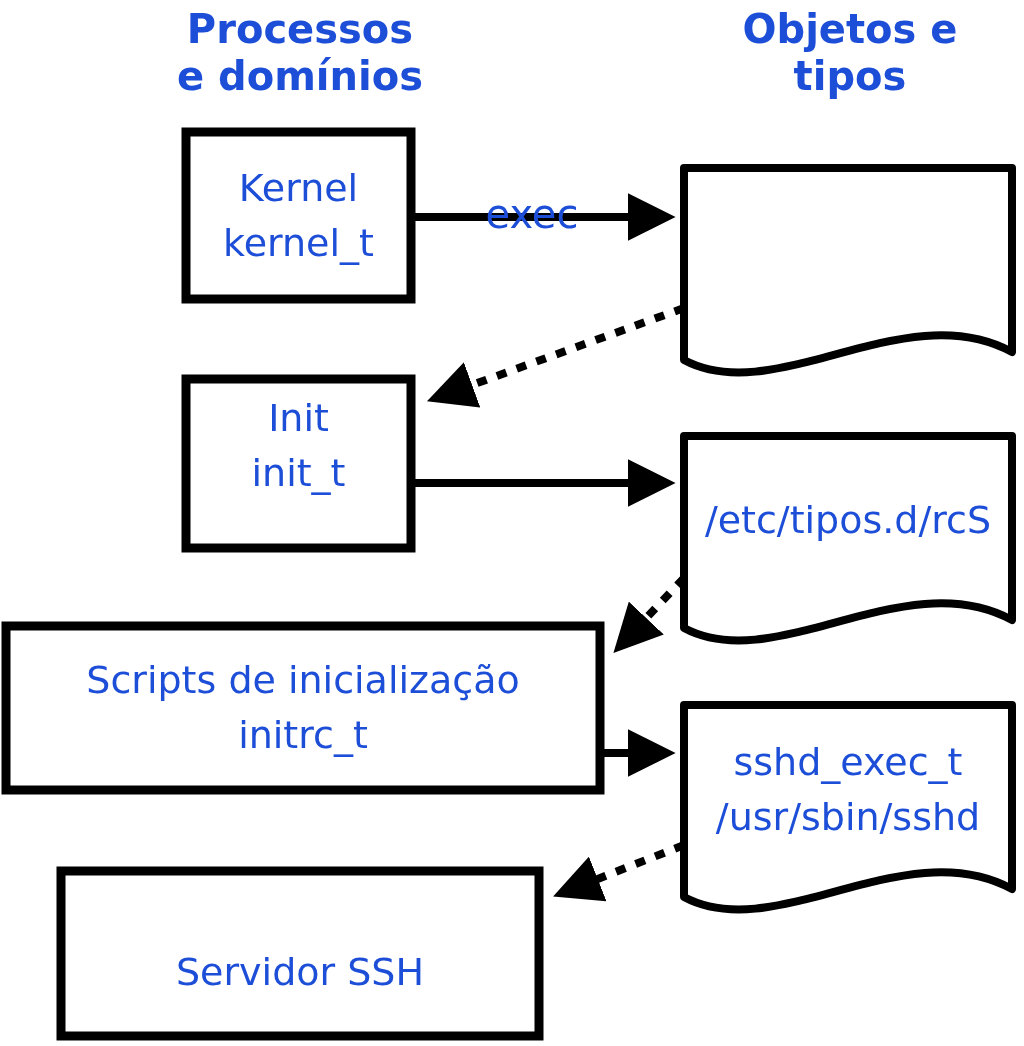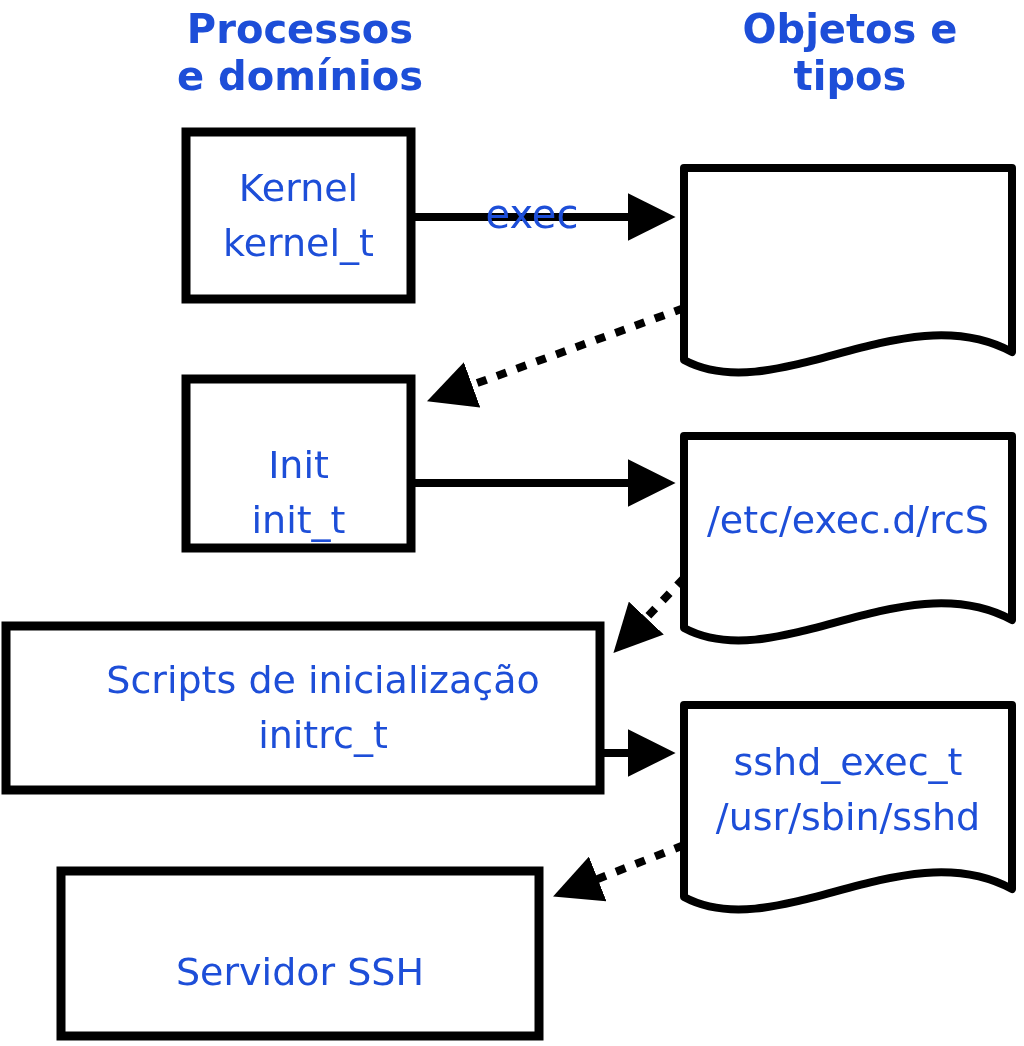--- a/index.html
+++ b/index.html
@@ -86,35 +86,35 @@
 e domínios</div>
   <div class="col-header" style="left:700px; top:6px; width:300px;">Objetos e
 tipos</div>
 
   <div class="edge-label" style="left:452px; top:163px; width:160px;margin-top:29px;">exec</div>
 
   <div class="node-label" style="left:182px; top:128px; width:233px; height:175px;">
     <span>Kernel</span>
     <span>kernel_t</span>
   </div>
-  <div class="node-label" style="left:182px; top:375px; width:233px; height:142px;margin-top:47px;">
+  <div class="node-label" style="left:182px; top:375px; width:233px; height:142px;">
     <span>Init</span>
     <span>init_t</span>
   </div>
-  <div class="node-label" style="left:2px; top:622px; width:602px; height:172px;padding-left:20px;">
+  <div class="node-label" style="left:2px; top:622px; width:602px; height:172px;">
     <span>Scripts de inicialização</span>
     <span>initrc_t</span>
   </div>
   <div class="node-label" style="left:57px; top:867px; width:486px; height:173px;margin-top:19px;">
     <span>Servidor SSH</span>
   </div>
 
   <div class="node-label" style="left:684px; top:175px; width:328px; height:155px;">
   </div>
   <div class="node-label" style="left:684px; top:443px; width:328px; height:155px;">
-    <span>/etc/exec.d/rcS</span>
+    <span>/etc/tipos.d/rcS</span>
   </div>
   <div class="node-label" style="left:684px; top:712px; width:328px; height:155px;">
     <span>sshd_exec_t</span>
     <span>/usr/sbin/sshd</span>
   </div>
 
 </div>
 
 </body></html>

